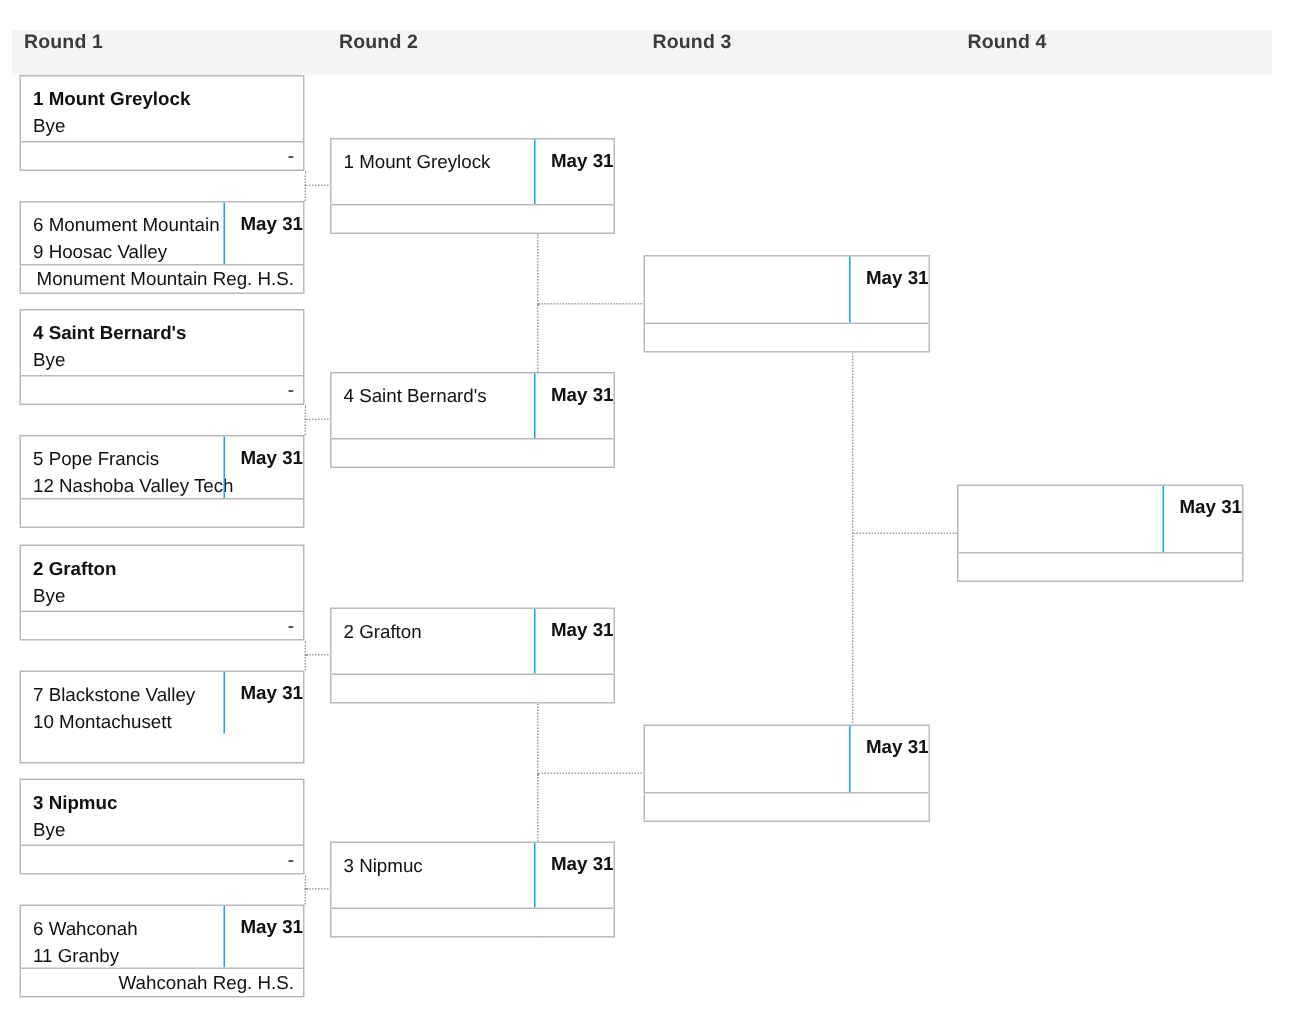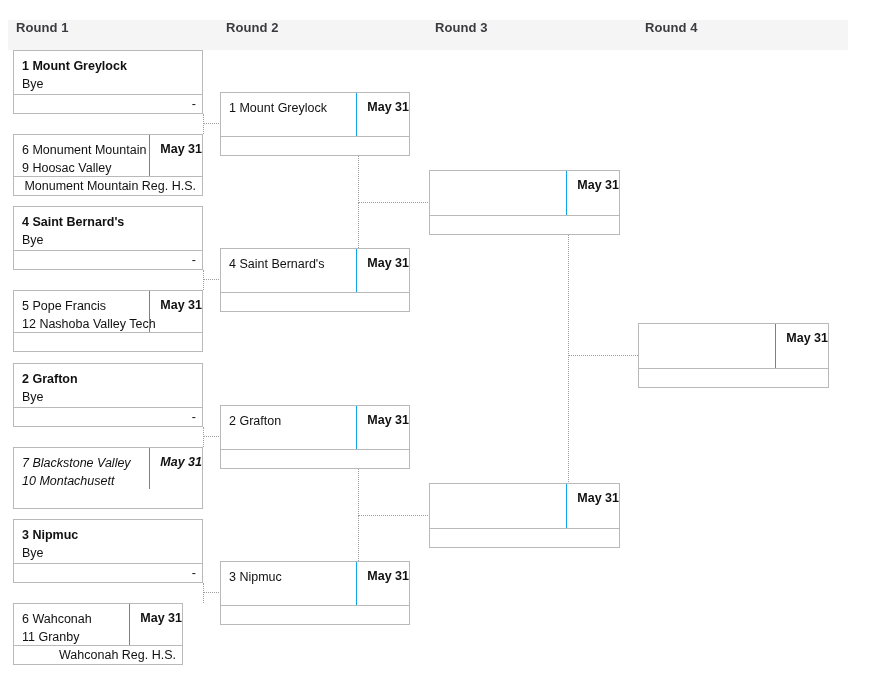--- a/index.html
+++ b/index.html
@@ -238,21 +238,21 @@
       <div class="teams">
         <div class="team seeded">2 Grafton</div>
         <div class="team bye">Bye</div>
       </div>
     </div>
     <div class="bottom">
       <span class="dash">-</span>
     </div>
   </div>
 
-  <div class="match" style="left:13px; top:447px; width:190px; height:62px;font-style:italic;">
+  <div class="match" style="left:13px; top:447px; width:190px; height:62px;">
     <div class="top">
       <div class="teams">
         <div class="team">7 Blackstone Valley</div>
         <div class="team">10 Montachusett</div>
       </div>
       <div class="datecell" style="width:53px;">
         <span>May 31</span>
       </div>
     </div>
   </div>
@@ -262,21 +262,21 @@
       <div class="teams">
         <div class="team seeded">3 Nipmuc</div>
         <div class="team bye">Bye</div>
       </div>
     </div>
     <div class="bottom">
       <span class="dash">-</span>
     </div>
   </div>
 
-  <div class="match" style="left:13px; top:603px; width:170px; height:62px;">
+  <div class="match" style="left:13px; top:603px; width:190px; height:62px;">
     <div class="top">
       <div class="teams">
         <div class="team">6 Wahconah</div>
         <div class="team">11 Granby</div>
       </div>
       <div class="datecell" style="width:53px;">
         <span>May 31</span>
       </div>
     </div>
     <div class="bottom">

